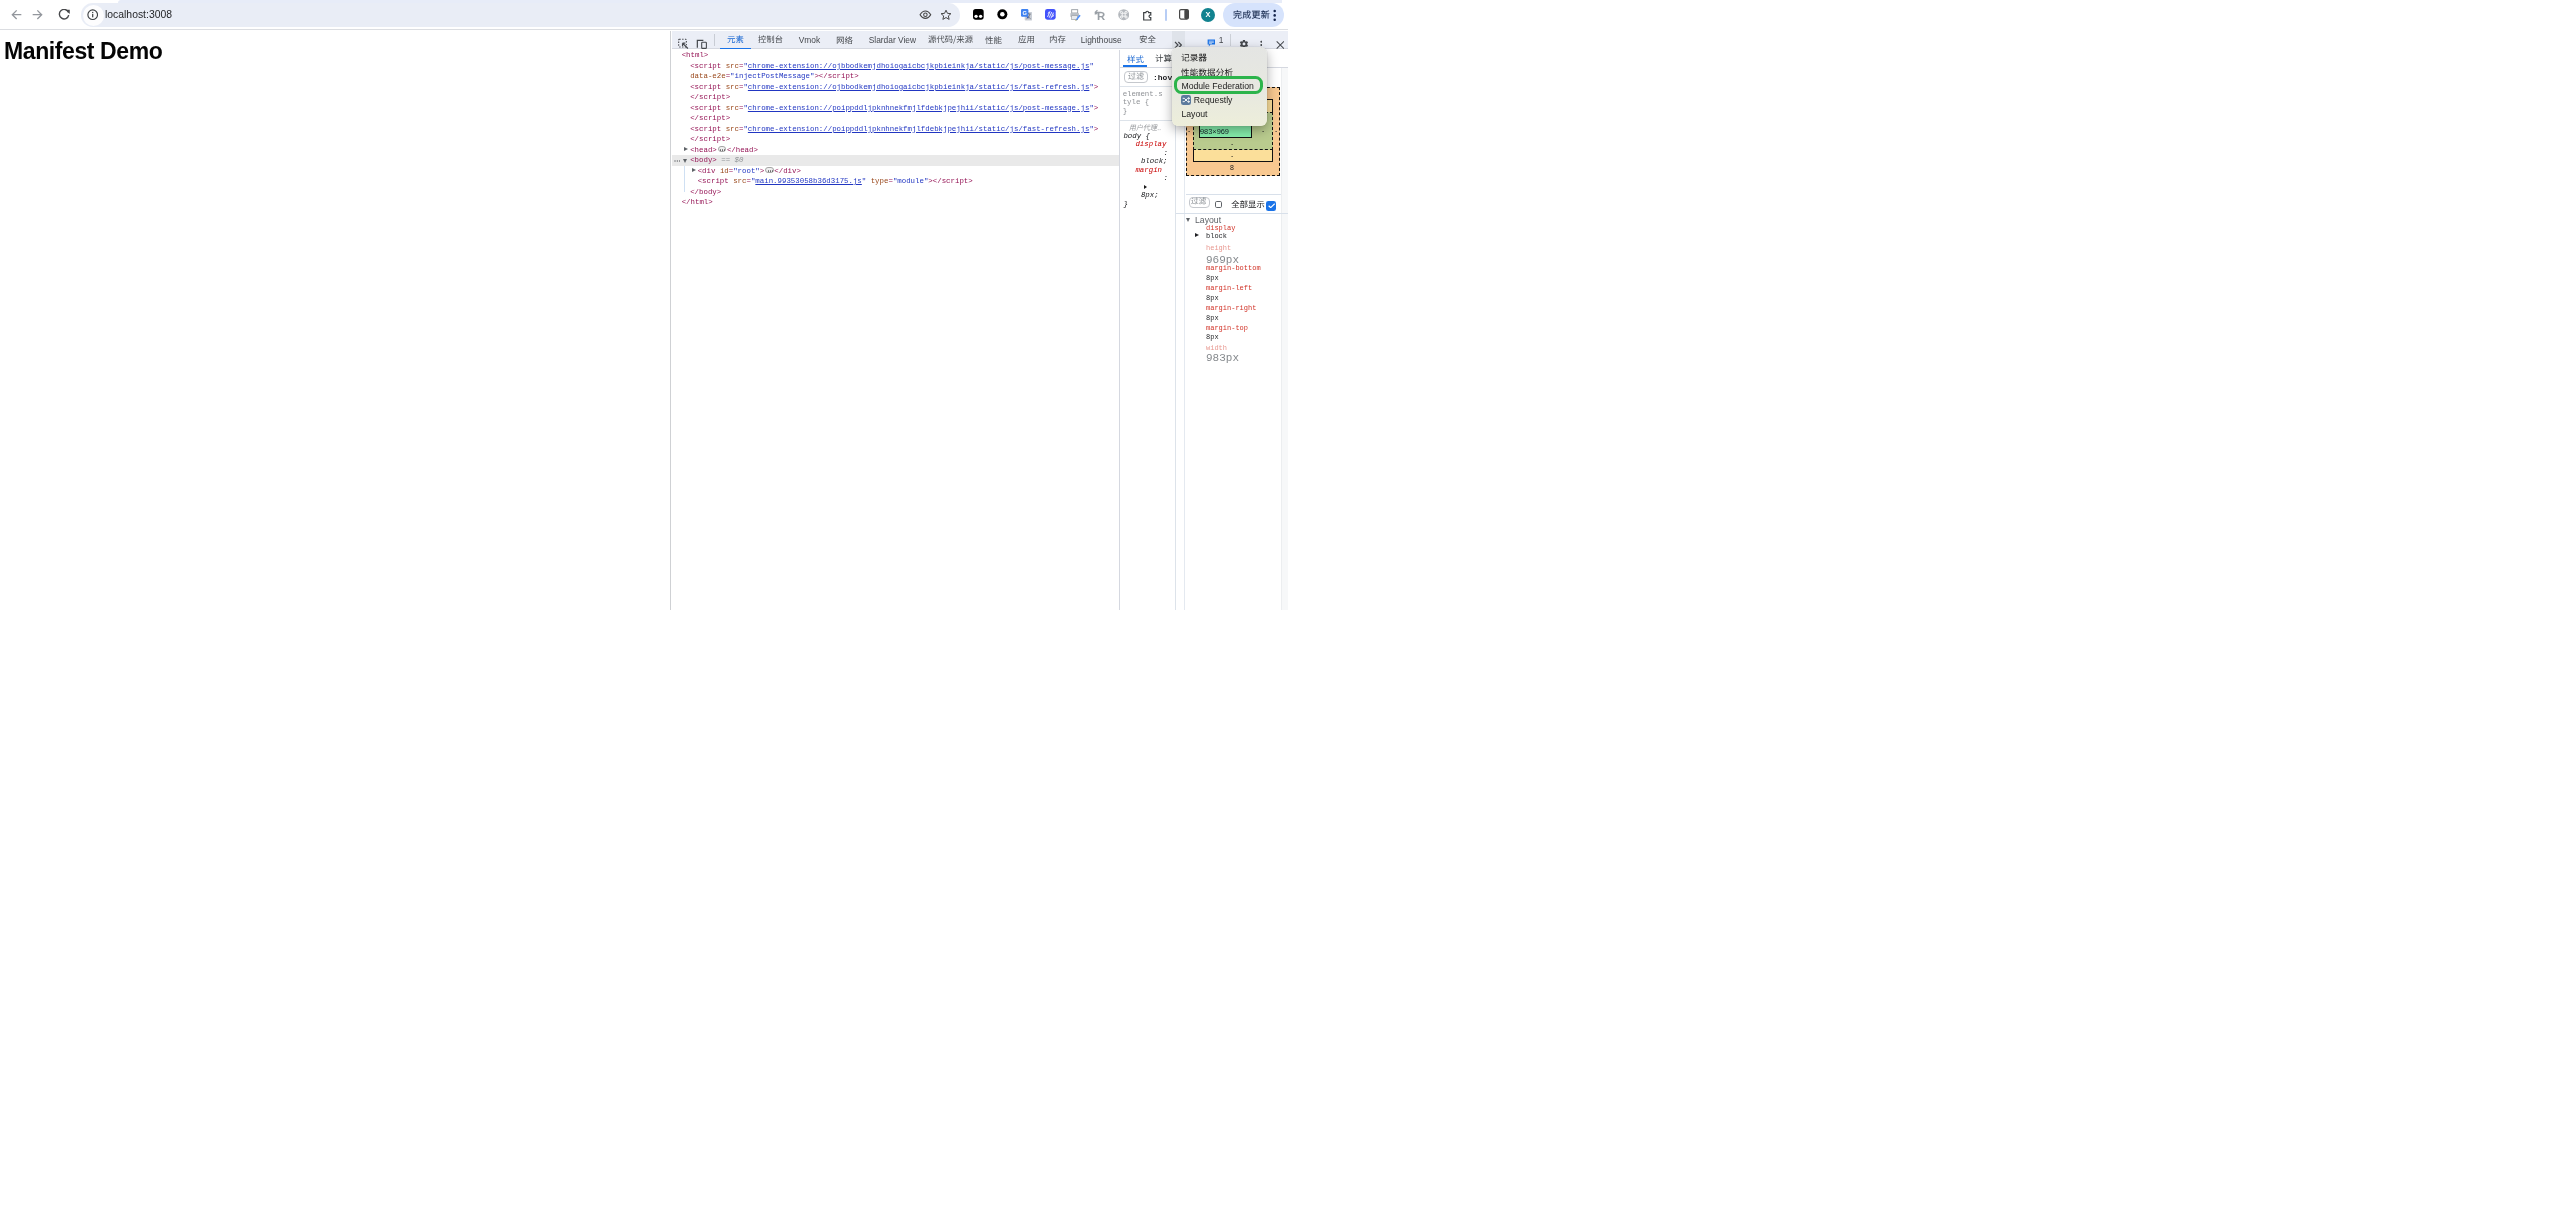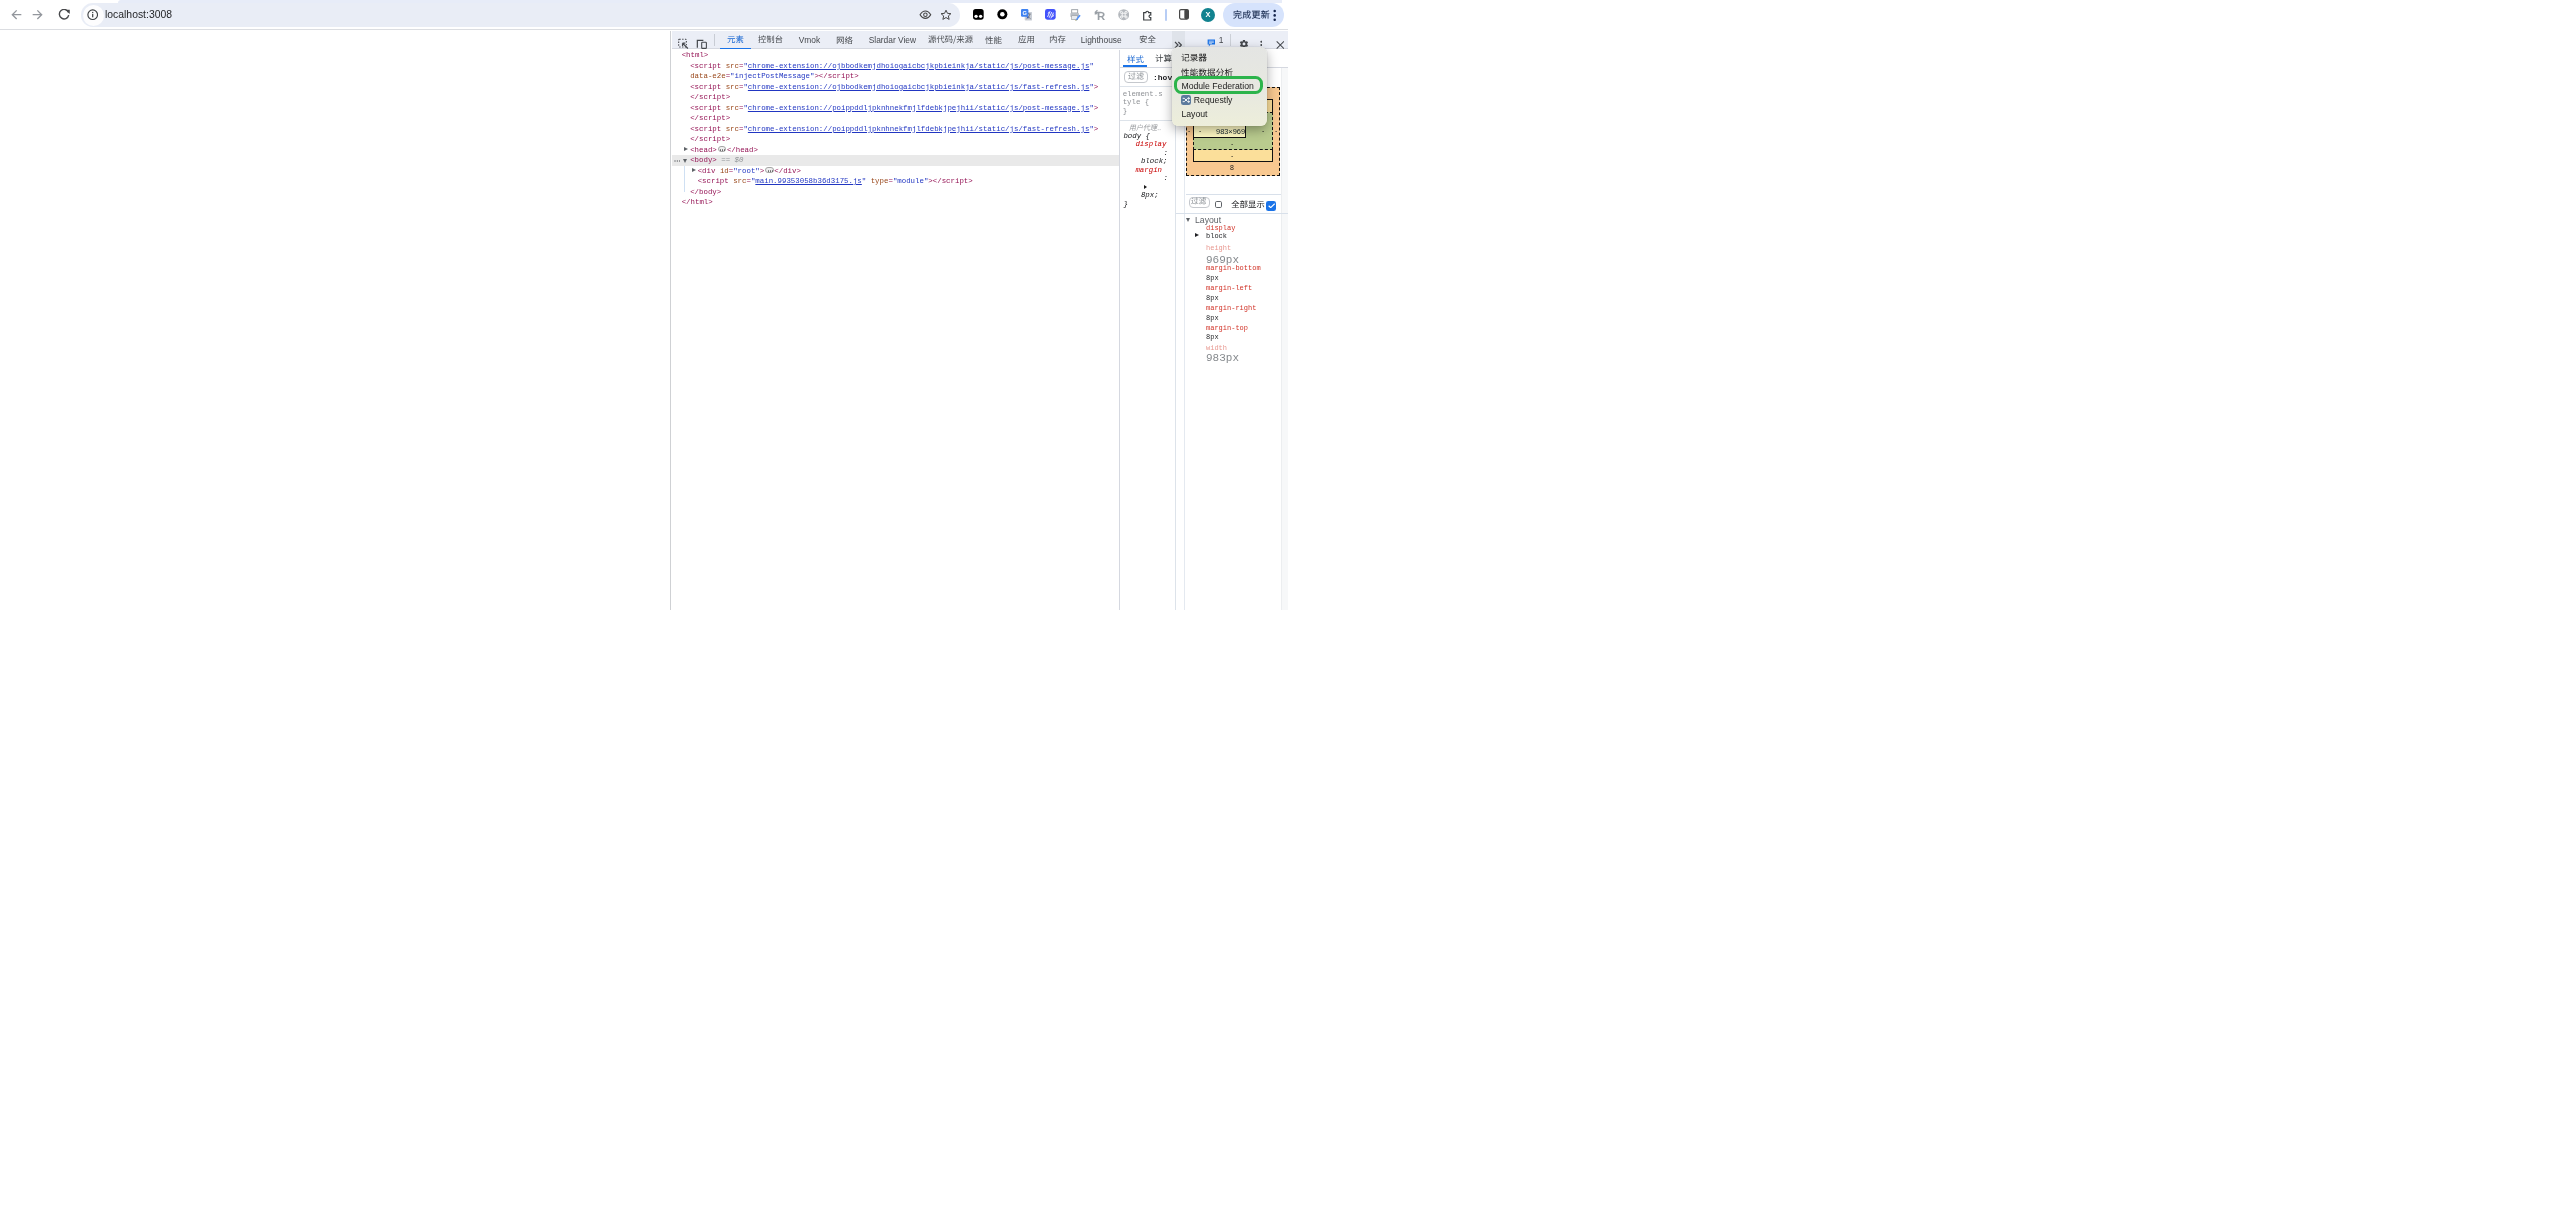--- a/index.html
+++ b/index.html
@@ -210,20 +210,21 @@
     <svg class="ticon" style="left:1272px;top:8.7px" width="5.4" height="12.8" viewBox="0 0 8 19">
         <g fill="#15254d">
           <circle cx="4" cy="3" r="1.9"></circle>
           <circle cx="4" cy="9.5" r="1.9"></circle>
           <circle cx="4" cy="16" r="1.9"></circle>
         </g>
       </svg>
   </div>
 
   <div id="page">
+    <h1>Manifest Demo</h1>
   </div>
 
   <div id="devtools">
     <div id="dtabs">
 
       <svg class="dtab" style="left:6.7px;top:4px" width="10.7" height="10.7" viewBox="0 0 16 16">
           <g stroke="#45484d" stroke-width="1.6" fill="none" stroke-dasharray="2.1 2.1">
             <rect x="1" y="1" width="11.5" height="11.5" rx="1"></rect>
           </g>
           <path d="M14.8 14.8 L6.8 6.8 M6.8 6.8 L6.8 11 M6.8 6.8 L11 6.8" stroke="#45484d" stroke-width="1.8" fill="none"></path>
@@ -395,21 +396,21 @@
       </div>
 
       <div id="computed">
 
         <div class="bm" style="left:66px;top:37px;width:94px;height:89px;background:#f8c890;border:0.7px dashed #111"></div>
 
         <div class="bm" style="left:73px;top:49px;width:80px;height:63px;background:#fbdf9a;border:0.7px solid #111"></div>
 
         <div class="bm" style="left:73px;top:62px;width:80px;height:38px;background:#b9cb8e;border:0.7px dashed #111"></div>
 
-        <div class="bm" style="left:73px;top:75px;width:53px;height:12.8px;background:#fef9c3;border:0.7px solid #111;text-align:right;font-size:7.4px;line-height:12px;color:#16252b">983×969</div>
+        <div class="bm" style="left:79px;top:75px;width:53px;height:12.8px;background:#86efac;border:0.7px solid #111;text-align:left;font-size:7.4px;line-height:12px;color:#16252b">983×969</div>
         <div class="bmlabel" style="left:68px;top:77px">-</div>
         <div class="bmlabel" style="left:79px;top:77px">-</div>
         <div class="bmlabel" style="left:142px;top:77px">-</div>
         <div class="bmlabel" style="left:155px;top:77px">-</div>
         <div class="bmlabel" style="left:111px;top:90px">-</div>
         <div class="bmlabel" style="left:111px;top:102px">-</div>
         <div class="bmlabel" style="left:110px;top:114px">8</div>
         <div class="hline" style="left:66px;top:144px;width:95px;background:#d8e0ea"></div>
 
         <div class="fpill" style="left:69px;top:147px;width:21px;height:10.7px"></div>

